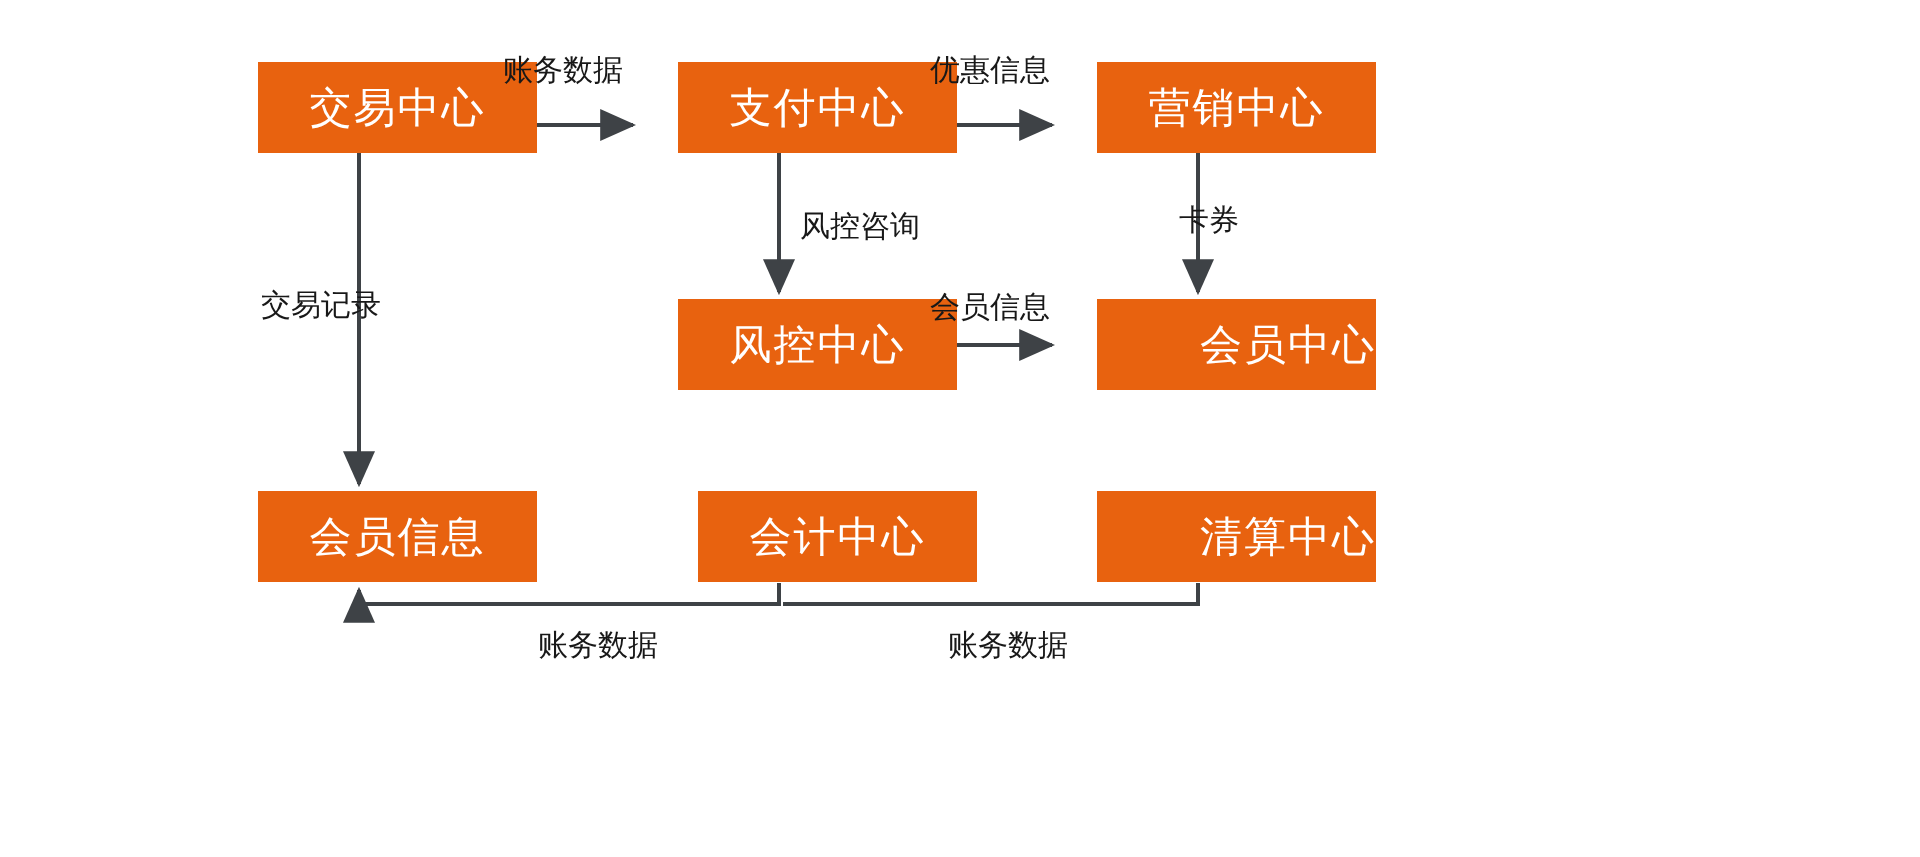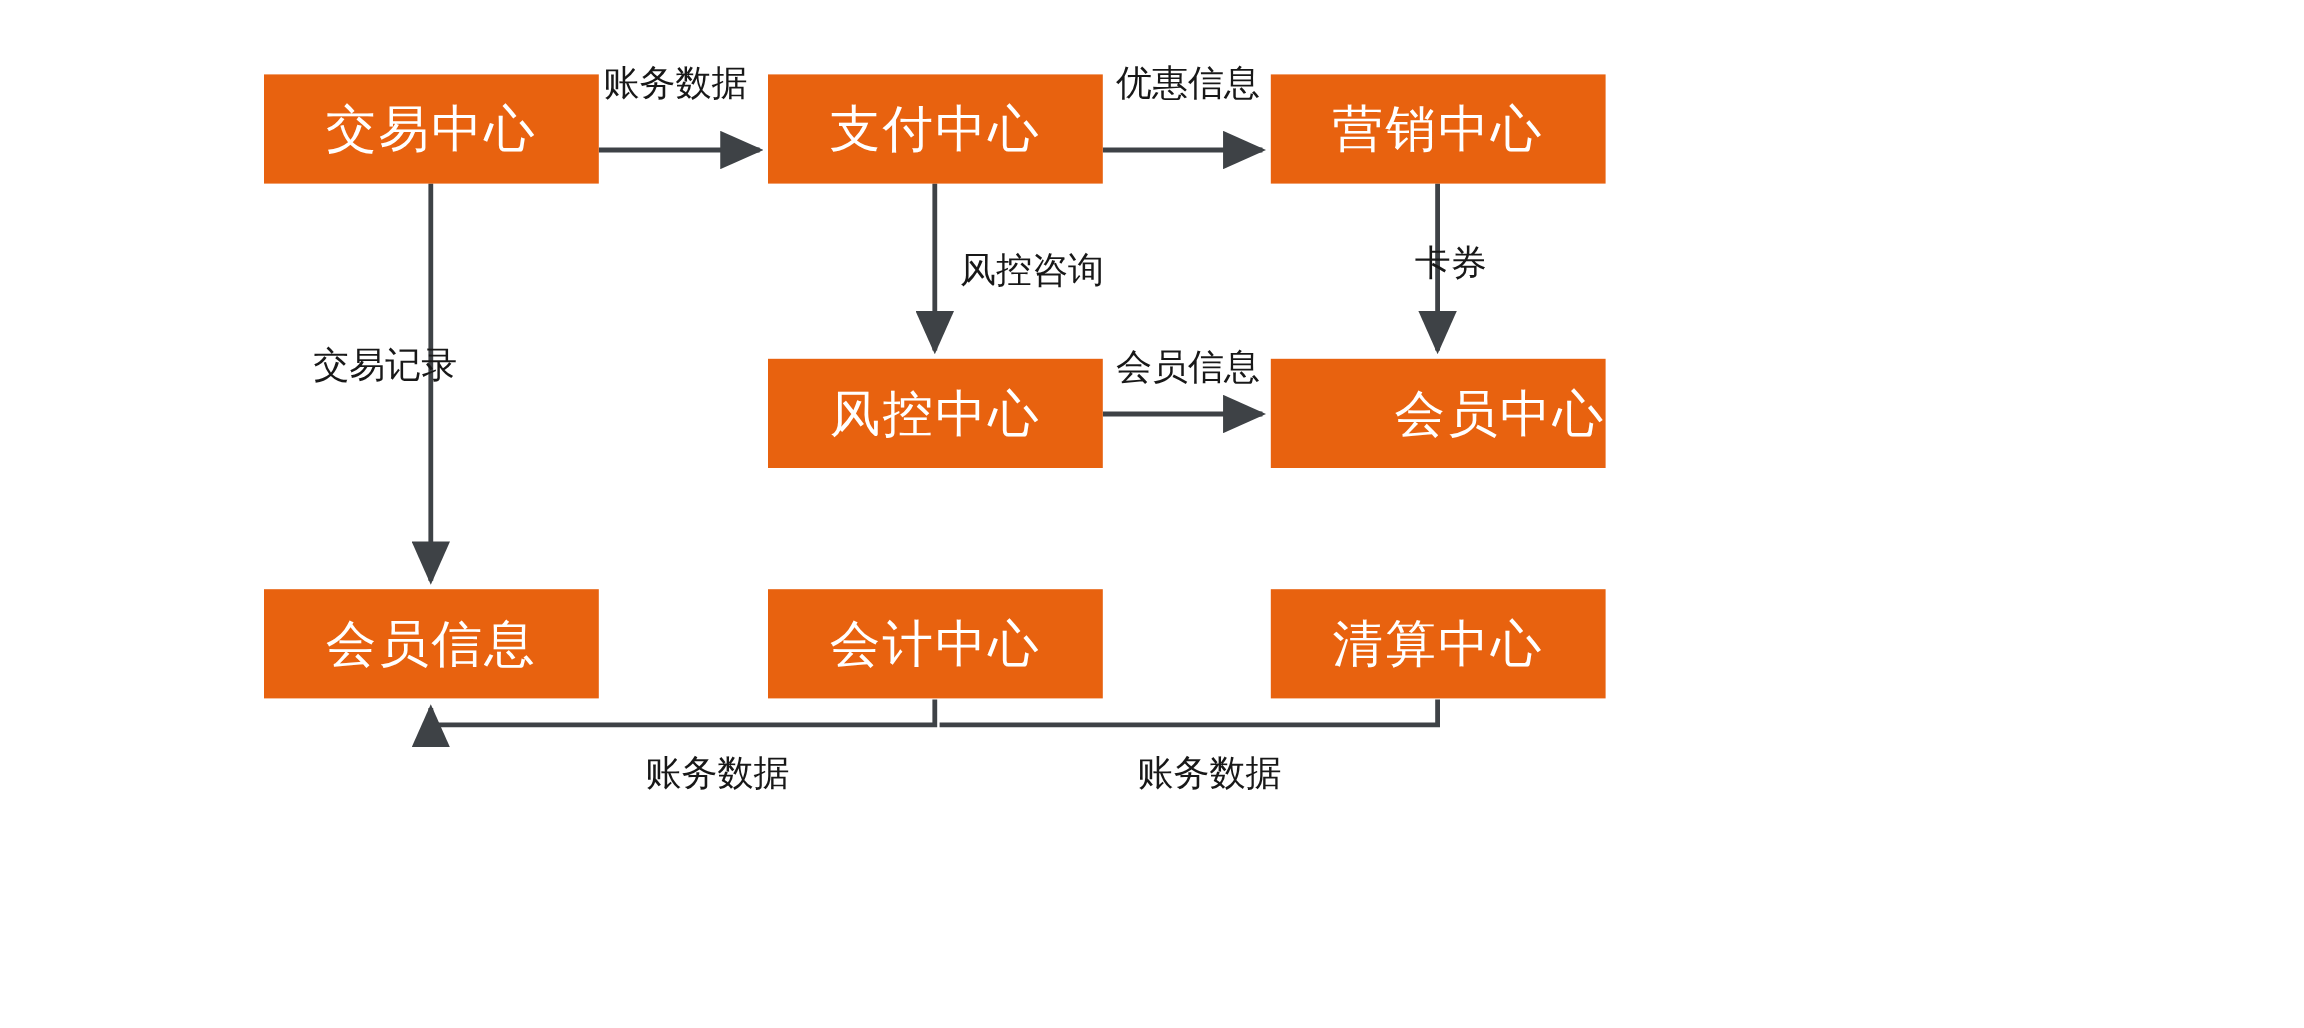--- a/index.html
+++ b/index.html
@@ -32,20 +32,21 @@
     align-items: center;
     justify-content: center;
     background: #e8620f;
     color: #ffffff;
     font-size: 42px;
     font-weight: 400;
     letter-spacing: 2px;
     line-height: 1;
     box-sizing: border-box;
     user-select: none;
+    margin-left: 38px;
   }
   .edge-label {
     position: absolute;
     color: #181818;
     font-size: 30px;
     font-weight: 500;
     line-height: 1;
     white-space: nowrap;
     user-select: none;
   }
@@ -99,25 +100,25 @@
   </div>
 
   <div class="node" style="left:1059px; top:299px; width:279px; height:91px;justify-content:flex-end;">
     <span>会员中心</span>
   </div>
 
   <div class="node" style="left:220px; top:491px; width:279px; height:91px;">
     <span>会员信息</span>
   </div>
 
-  <div class="node" style="left:640px; top:491px; width:279px; height:91px;">
+  <div class="node" style="left:660px; top:491px; width:279px; height:91px;">
     <span>会计中心</span>
   </div>
 
-  <div class="node" style="left:1059px; top:491px; width:279px; height:91px;">
+  <div class="node" style="left:1059px; top:491px; width:279px; height:91px;justify-content:flex-end;">
     <span>清算中心</span>
   </div>
 
   <div class="edge-label center" style="left:563px; top:55px;">账务数据</div>
 
   <div class="edge-label center" style="left:990px; top:55px;">优惠信息</div>
 
   <div class="edge-label" style="left:800px; top:211px;">风控咨询</div>
 
   <div class="edge-label" style="left:1179px; top:205px;">卡券</div>

